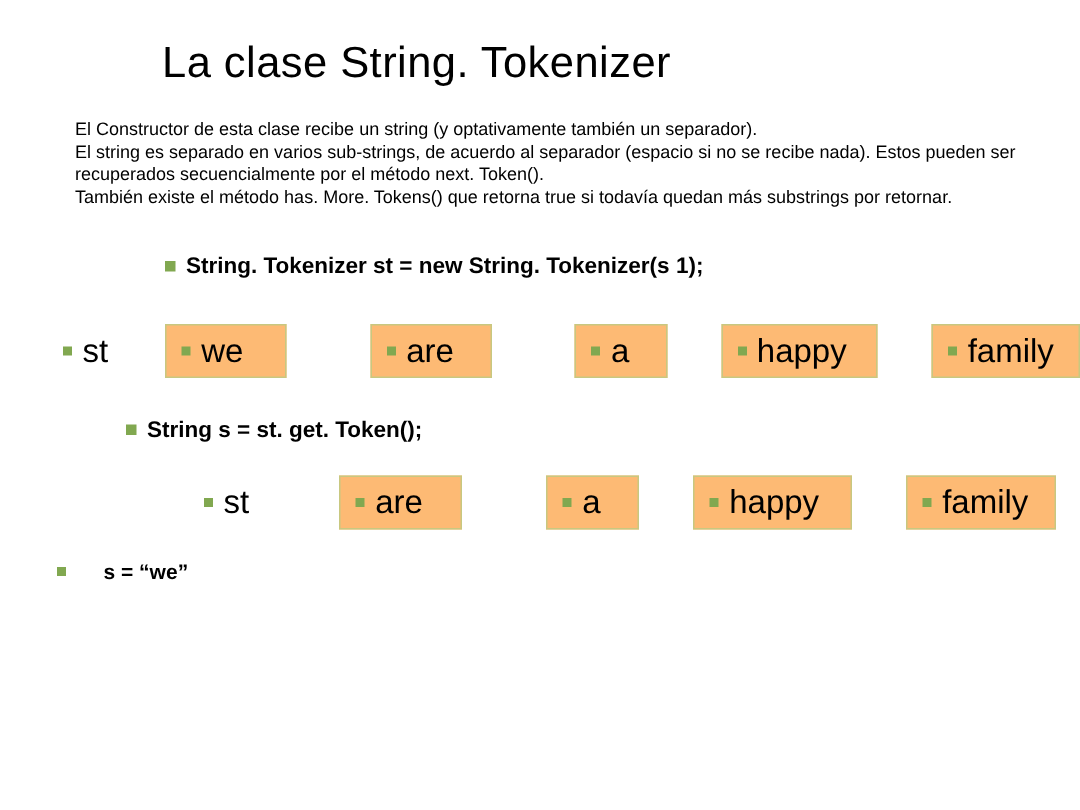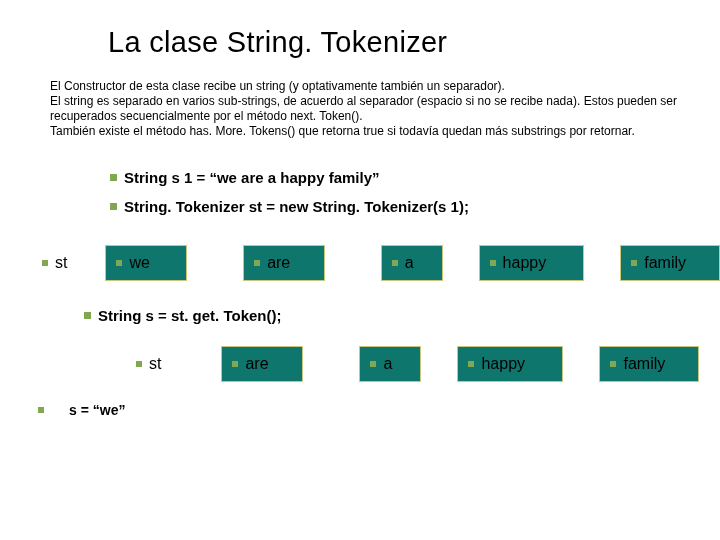--- a/index.html
+++ b/index.html
@@ -54,28 +54,28 @@
   }
   .token-row {
     display: flex;
     align-items: center;
     padding-top: 18px;
     justify-content: flex-start;
   }
   .token-box {
     display: flex;
     align-items: center;
-    background: #0f766e;
+    background: #fdba74;
     border: 1px solid #c8c880;
     height: 36px;
     padding: 0 10px 0 6px;
   }
   .tok-text {
     font-family: Verdana, Arial, sans-serif;
-    font-size: 16px;
+    font-size: 22px;
     color: #000;
   }
   .st-lead {
     display: flex;
     align-items: center;
     margin-left: 26px;
     margin-right: 30px;
   }
   .st-mid {
     display: flex;
@@ -113,24 +113,20 @@
 </head>
 <body>
 
 <div class="title">La clase String. Tokenizer</div>
 
 <div class="para" style="white-space: pre-line;">El Constructor de esta clase recibe un string (y optativamente también un separador).
 El string es separado en varios sub-strings, de acuerdo al separador (espacio si no se recibe nada). Estos pueden ser recuperados secuencialmente por el método next. Token().
 También existe el método has. More. Tokens() que retorna true si todavía quedan más substrings por retornar.</div>
 
 <div class="bul-block">
-  <div class="bul-line">
-    <span class="sq"></span>
-    <span class="code">String s 1 = “we are a happy family”</span>
-  </div>
   <div class="bul-line">
     <span class="sq"></span>
     <span class="code">String. Tokenizer st = new String. Tokenizer(s 1);</span>
   </div>
 </div>
 
 <div class="token-row">
   <div class="st-lead">
     <span class="sq sm"></span>
     <span class="tok-text">st</span>

